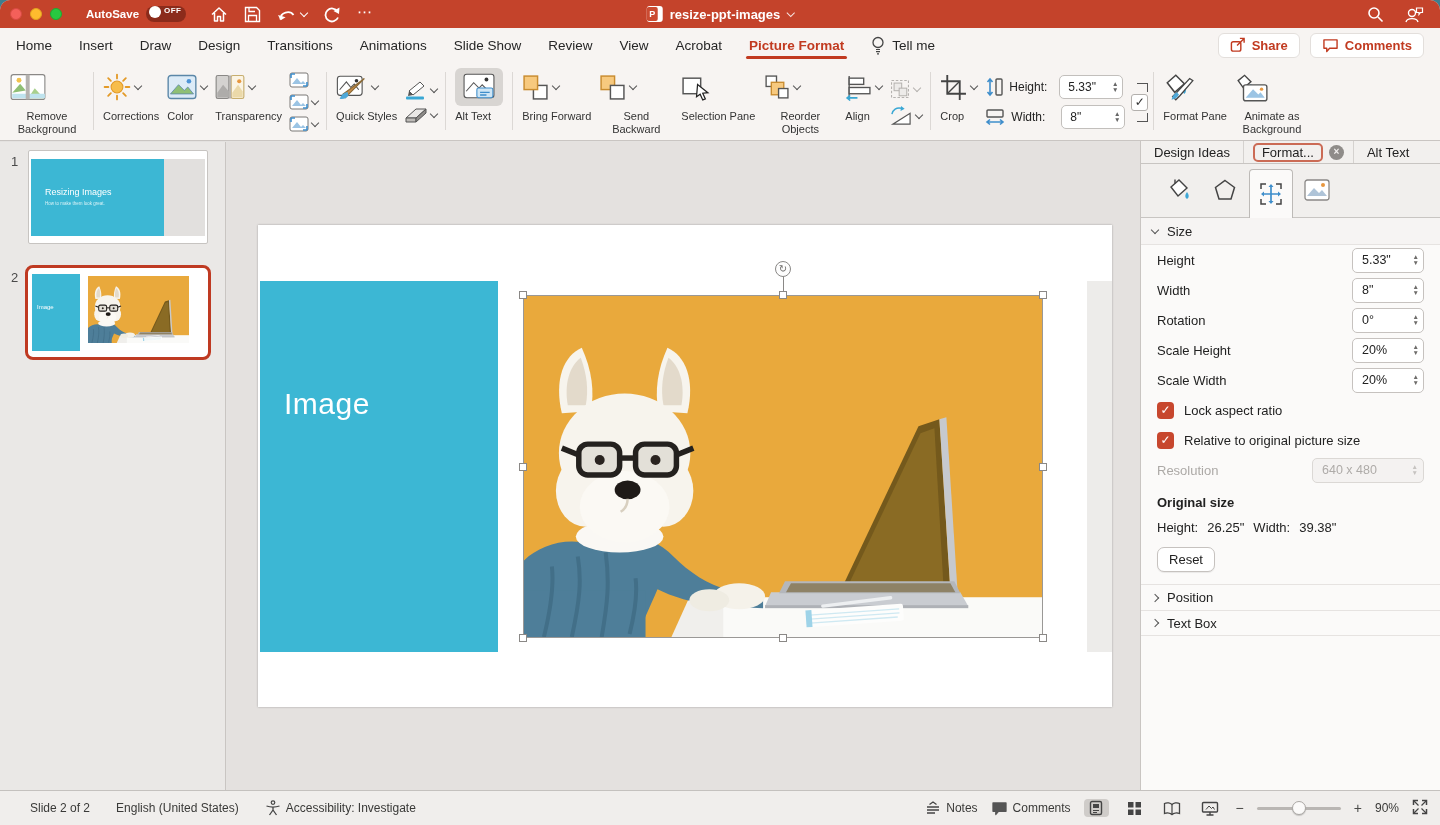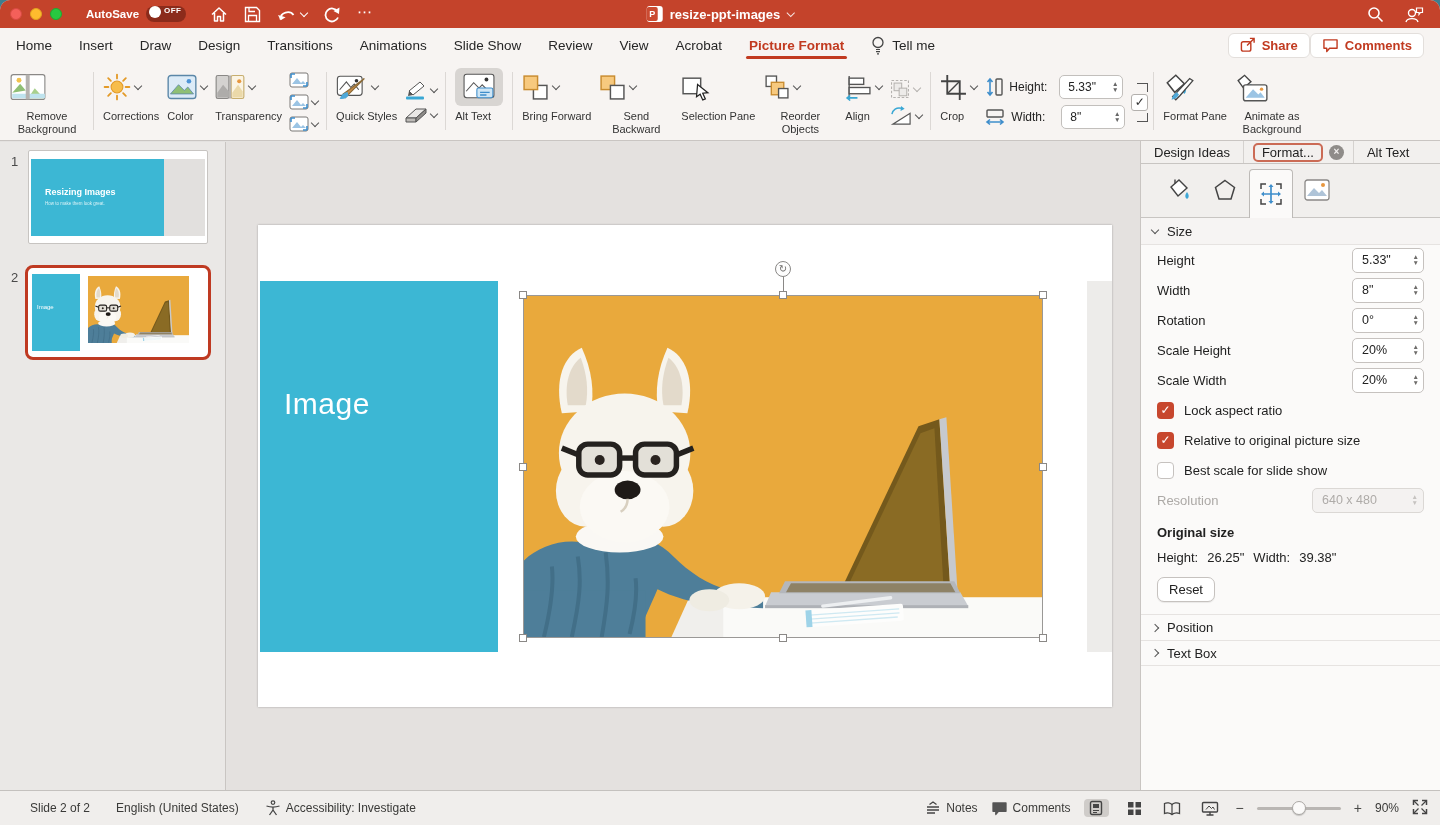--- a/index.html
+++ b/index.html
@@ -23,21 +23,21 @@
   .ppt-doc span{position:absolute;left:0;top:1px;width:11px;height:14px;background:#CB4B32;border-radius:2px;color:#fff;font-size:9px;font-weight:bold;display:flex;align-items:center;justify-content:center;}
   .tb-chev{width:6px;height:6px;border-right:1.4px solid rgba(255,255,255,.85);border-bottom:1.4px solid rgba(255,255,255,.85);transform:rotate(45deg);margin-top:-3px;}
   .tb-right{position:absolute;right:16px;height:28px;display:flex;align-items:center;gap:20px;}
 
   
   .tabrow{position:absolute;top:28px;left:0;right:0;height:34px;background:#F7F4F2;display:flex;align-items:center;padding:0 16px;gap:27px;font-size:13.5px;color:#262626;}
   .tab{position:relative;height:34px;display:flex;align-items:center;white-space:nowrap;}
   .tab.active{color:#C13A20;font-weight:bold;}
   .tab.active::after{content:"";position:absolute;left:-3px;right:-3px;bottom:3px;height:3px;border-radius:2px;background:#C13A20;}
   .tellme{display:flex;align-items:center;gap:7px;}
-  .tr-buttons{margin-left:auto;display:flex;}
+  .tr-buttons{margin-left:auto;display:flex;gap:10px;}
   .btn-pill{height:25px;padding:0 11px;background:#fff;border:1px solid #E3DFDC;border-radius:6px;color:#C13A20;font-size:13px;font-weight:bold;display:flex;align-items:center;gap:6px;}
 
   
   .ribbon{position:absolute;top:62px;left:0;right:0;height:79px;background:#F7F4F2;border-bottom:1px solid #C9C5C2;display:flex;align-items:stretch;padding:2px 4px 0 6px;}
   .rdiv{width:1px;background:#DCD8D5;margin:8px 5px 10px 5px;flex:none;}
   .rbtn{display:flex;flex-direction:column;align-items:flex-start;padding:0 4px;flex:none;}
   .ricwrap{height:46px;display:flex;align-items:center;gap:4px;}
   .rlabel{font-size:11px;color:#333;text-align:center;line-height:1.15;max-width:74px;}
   .rstack{display:flex;flex-direction:column;justify-content:center;gap:6px;padding:0 3px;flex:none;}
   .rstack-item{display:flex;align-items:center;gap:3px;}
@@ -54,21 +54,21 @@
   .c-tr{border-top:1.6px solid #555;border-right:1.6px solid #555;align-self:flex-end;}
   .c-br{border-bottom:1.6px solid #555;border-right:1.6px solid #555;align-self:flex-end;}
   .lockchk{width:17px;height:17px;background:#fff;border:1px solid #B3B0AD;border-radius:3px;margin:2px 0;display:flex;align-items:center;justify-content:center;font-size:12px;color:#333;}
 
   
   .thumbs{position:absolute;top:142px;left:0;width:226px;bottom:22px;background:#EAE8E6;border-right:1px solid #C9C5C2;}
   .thumb-num{position:absolute;left:11px;font-size:13px;color:#4A4A4A;}
   .thumb1{position:absolute;left:28px;top:8px;width:180px;height:94px;background:#fff;border:1px solid #C7C4C1;border-radius:2px;}
   .t1-teal{position:absolute;left:2px;top:8px;width:133px;height:77px;background:#3CB7D4;}
   .t1-gray{position:absolute;left:135px;top:8px;width:41px;height:77px;background:#E2E0DE;}
-  .t1-title{position:absolute;left:16px;top:36px;color:#fff;font-size:9px;font-weight:bold;}
+  .t1-title{position:absolute;left:16px;top:36px;color:#fff;font-size:9px;font-weight:normal;}
   .t1-sub{position:absolute;left:16px;top:50px;color:#D9F2F7;font-size:4.5px;}
   .thumb2{position:absolute;left:25px;top:123px;width:186px;height:95px;background:#fff;border:3px solid #BF3A22;border-radius:8px;}
   .t2-teal{position:absolute;left:4px;top:6px;width:48px;height:77px;background:#3CB7D4;}
   .t2-lab{position:absolute;left:9px;top:36px;color:#fff;font-size:6px;}
   .t2-pic{position:absolute;left:60px;top:8px;width:101px;height:67px;}
 
   
   .canvas{position:absolute;top:142px;left:227px;right:300px;bottom:22px;background:#E4E1DF;}
   .slide{position:absolute;left:31px;top:83px;width:854px;height:482px;background:#fff;box-shadow:0 0 2px rgba(0,0,0,.3);}
   .slide-teal{position:absolute;left:2px;top:56px;width:238px;height:371px;background:#3CB7D4;}
@@ -811,24 +811,20 @@
         </span>
     </div>
     <div class="pcheckrow">
       <span class="pcheck">✓</span>
       <span>Lock aspect ratio</span>
     </div>
     <div class="pcheckrow">
       <span class="pcheck">✓</span>
       <span>Relative to original picture size</span>
     </div>
-    <div class="pcheckrow">
-      <span class="pcheck un"></span>
-      <span>Best scale for slide show</span>
-    </div>
     <div class="prow disrow">
       <span class="plabel">Resolution</span>
       <span class="pselect">
           <span>640 x 480</span>
           <span class="pstp" style="color:#C6C3C0">
             <span>▲</span>
             <span>▼</span>
           </span>
         </span>
     </div>

